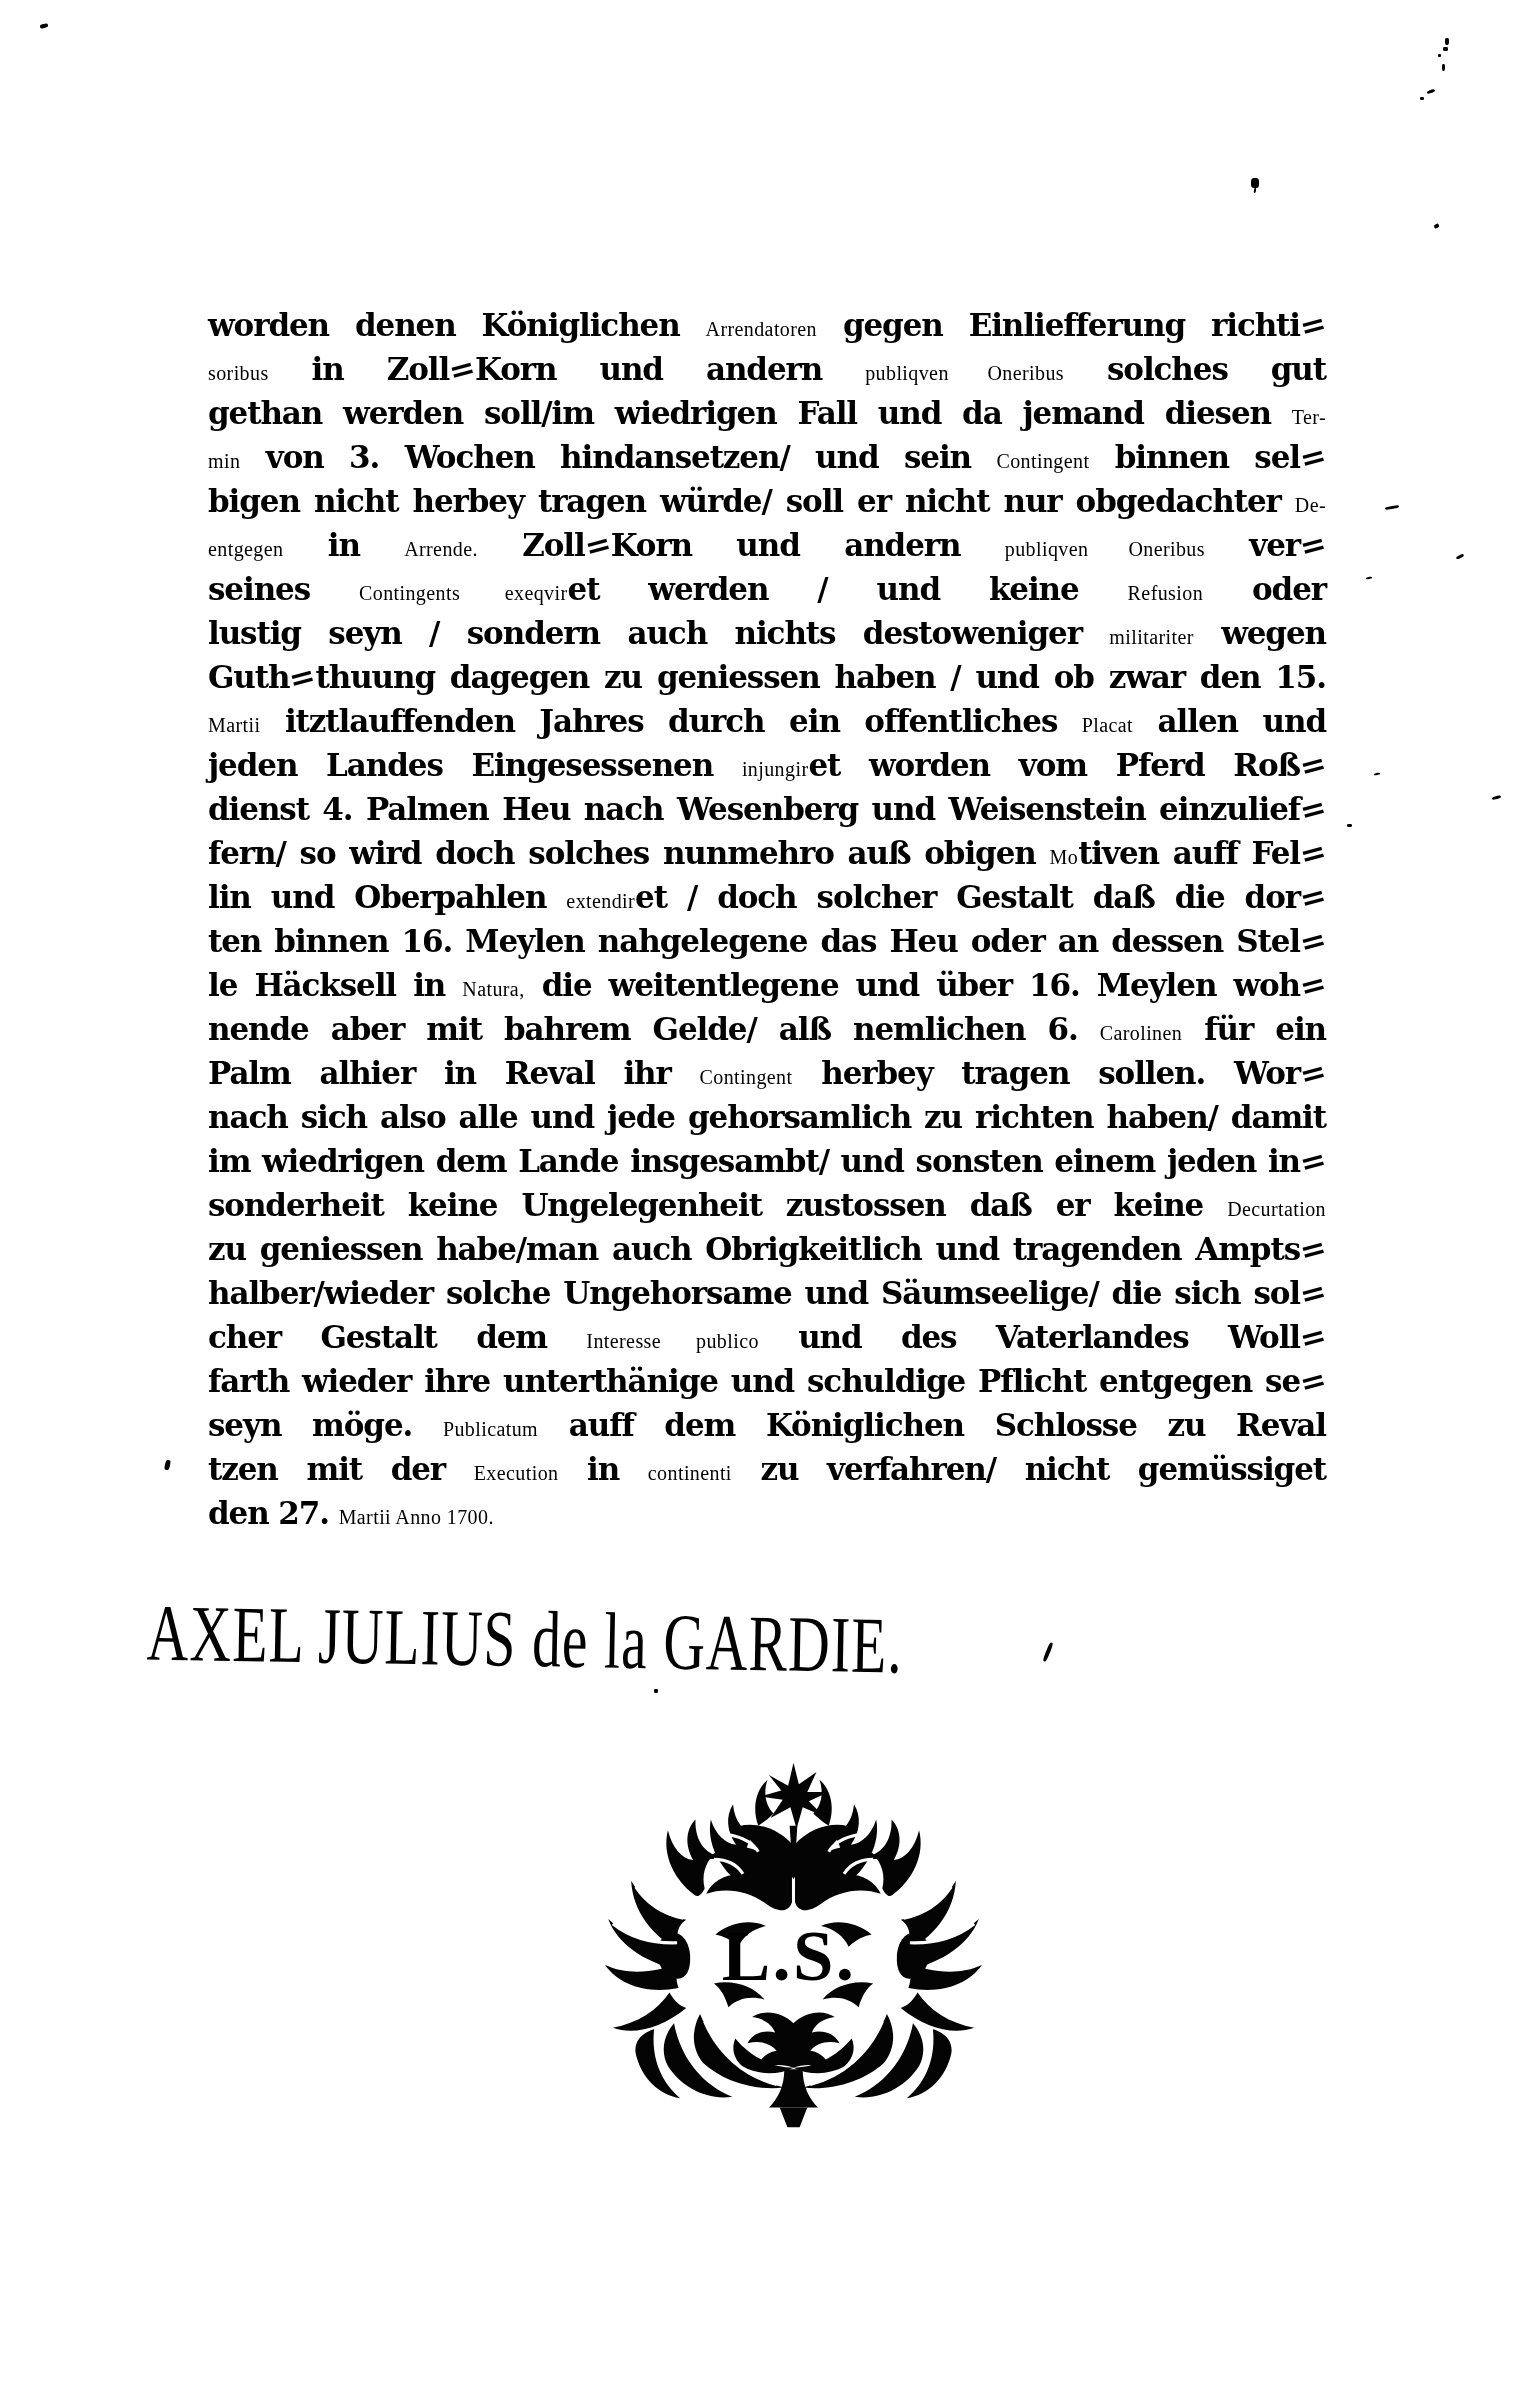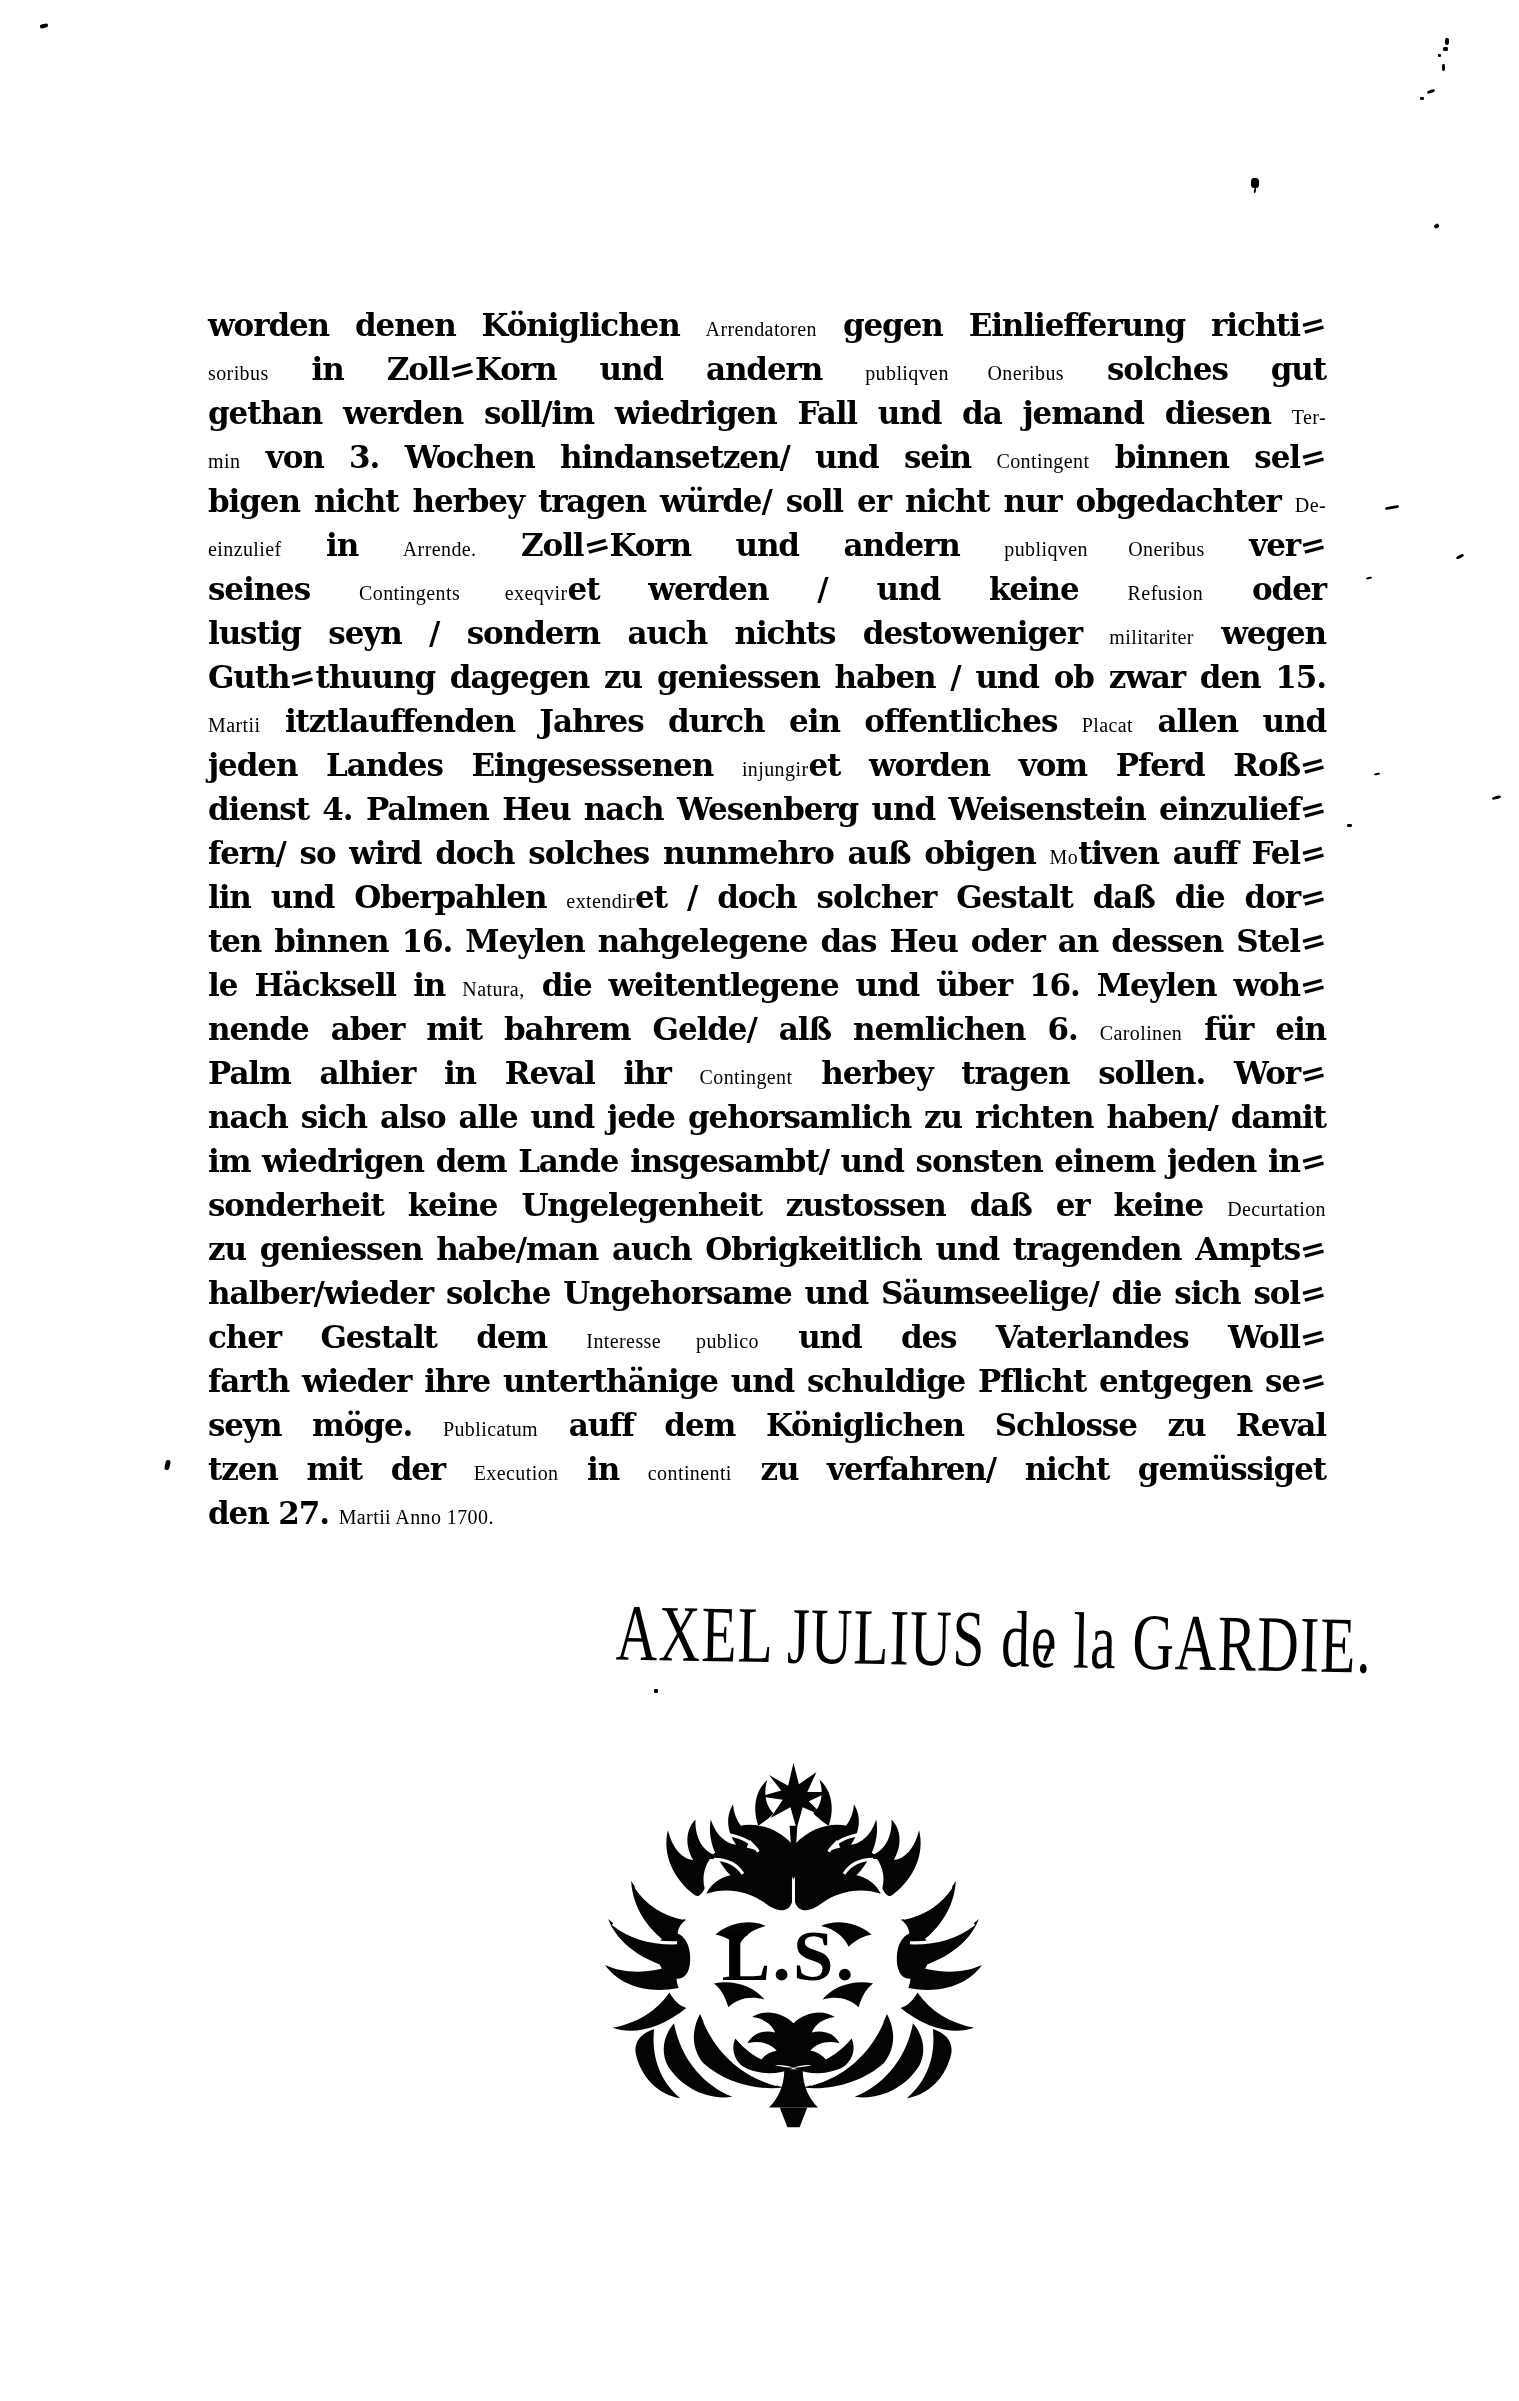--- a/index.html
+++ b/index.html
@@ -7,21 +7,21 @@
         font-family:"DejaVu Serif",serif;}
   
   .text-block{position:absolute;left:208px;top:303px;width:1118px;}
   .line{height:44px;line-height:44px;text-align:justify;text-align-last:justify;}
   .line.short{text-align-last:left;}
   .fr{font-family:"DejaVu Serif",serif;font-weight:700;font-size:31px;letter-spacing:-1.1px;}
   .an{font-family:"Liberation Serif",serif;font-weight:400;font-size:20px;letter-spacing:0.4px;}
   .dh{display:inline-block;transform:rotate(-15deg);font-family:"DejaVu Serif",serif;
       font-weight:700;letter-spacing:0;}
   
-  .signature{position:absolute;top:1599px;left:0;width:100%;text-align:right;}
+  .signature{position:absolute;top:1599px;left:0;width:100%;text-align:left;}
   .sig-inner{display:inline-block;font-family:"Liberation Serif",serif;font-weight:400;
              font-size:80px;line-height:80px;letter-spacing:1.5px;white-space:nowrap;
              transform:rotate(1deg) scaleX(0.72);transform-origin:50% 50%;}
   
   .seal{position:absolute;left:599px;top:1752px;width:389px;height:387px;}
   .seal svg{display:block;width:389px;height:387px;}
   .seal path{fill:#040404;}
   .seal .slit{fill:none;stroke:#ffffff;stroke-width:4;}
   .seal text{font-family:"Liberation Serif",serif;font-weight:700;font-size:95px;letter-spacing:3px;}
   
@@ -31,21 +31,21 @@
 <body>
 
 <div class="page">
 
   <div class="text-block" id="text-block">
       <div class="line"><span class="fr">worden denen Königlichen </span><span class="an">Arrendatoren</span><span class="fr"> gegen Einliefferung richti<span class="dh">=</span></span></div>
       <div class="line"><span class="an">soribus</span><span class="fr"> in Zoll<span class="dh">=</span>Korn und andern </span><span class="an">publiqven Oneribus</span><span class="fr"> solches gut</span></div>
       <div class="line"><span class="fr">gethan werden soll/im wiedrigen Fall und da jemand diesen </span><span class="an">Ter-</span></div>
       <div class="line"><span class="an">min</span><span class="fr"> von 3. Wochen hindansetzen/ und sein </span><span class="an">Contingent</span><span class="fr"> binnen sel<span class="dh">=</span></span></div>
       <div class="line"><span class="fr">bigen nicht herbey tragen würde/ soll er nicht nur obgedachter </span><span class="an">De-</span></div>
-      <div class="line"><span class="an">einzulief</span><span class="fr"> in </span><span class="an">Arrende.</span><span class="fr"> Zoll<span class="dh">=</span>Korn und andern </span><span class="an">publiqven Oneribus</span><span class="fr"> ver<span class="dh">=</span></span></div>
+      <div class="line"><span class="an">entgegen</span><span class="fr"> in </span><span class="an">Arrende.</span><span class="fr"> Zoll<span class="dh">=</span>Korn und andern </span><span class="an">publiqven Oneribus</span><span class="fr"> ver<span class="dh">=</span></span></div>
       <div class="line"><span class="fr">seines </span><span class="an">Contingents exeqvir</span><span class="fr">et werden / und keine </span><span class="an">Refusion</span><span class="fr"> oder</span></div>
       <div class="line"><span class="fr">lustig seyn / sondern auch nichts destoweniger </span><span class="an">militariter</span><span class="fr"> wegen</span></div>
       <div class="line"><span class="fr">Guth<span class="dh">=</span>thuung dagegen zu geniessen haben / und ob zwar den 15.</span></div>
       <div class="line"><span class="an">Martii</span><span class="fr"> itztlauffenden Jahres durch ein offentliches </span><span class="an">Placat</span><span class="fr"> allen und</span></div>
       <div class="line"><span class="fr">jeden Landes Eingesessenen </span><span class="an">injungir</span><span class="fr">et worden vom Pferd Roß<span class="dh">=</span></span></div>
       <div class="line"><span class="fr">dienst 4. Palmen Heu nach Wesenberg und Weisenstein einzulief<span class="dh">=</span></span></div>
       <div class="line"><span class="fr">fern/ so wird doch solches nunmehro auß obigen </span><span class="an">Mo</span><span class="fr">tiven auff Fel<span class="dh">=</span></span></div>
       <div class="line"><span class="fr">lin und Oberpahlen </span><span class="an">extendir</span><span class="fr">et / doch solcher Gestalt daß die dor<span class="dh">=</span></span></div>
       <div class="line"><span class="fr">ten binnen 16. Meylen nahgelegene das Heu oder an dessen Stel<span class="dh">=</span></span></div>
       <div class="line"><span class="fr">le Häcksell in </span><span class="an">Natura,</span><span class="fr"> die weitentlegene und über 16. Meylen woh<span class="dh">=</span></span></div>

